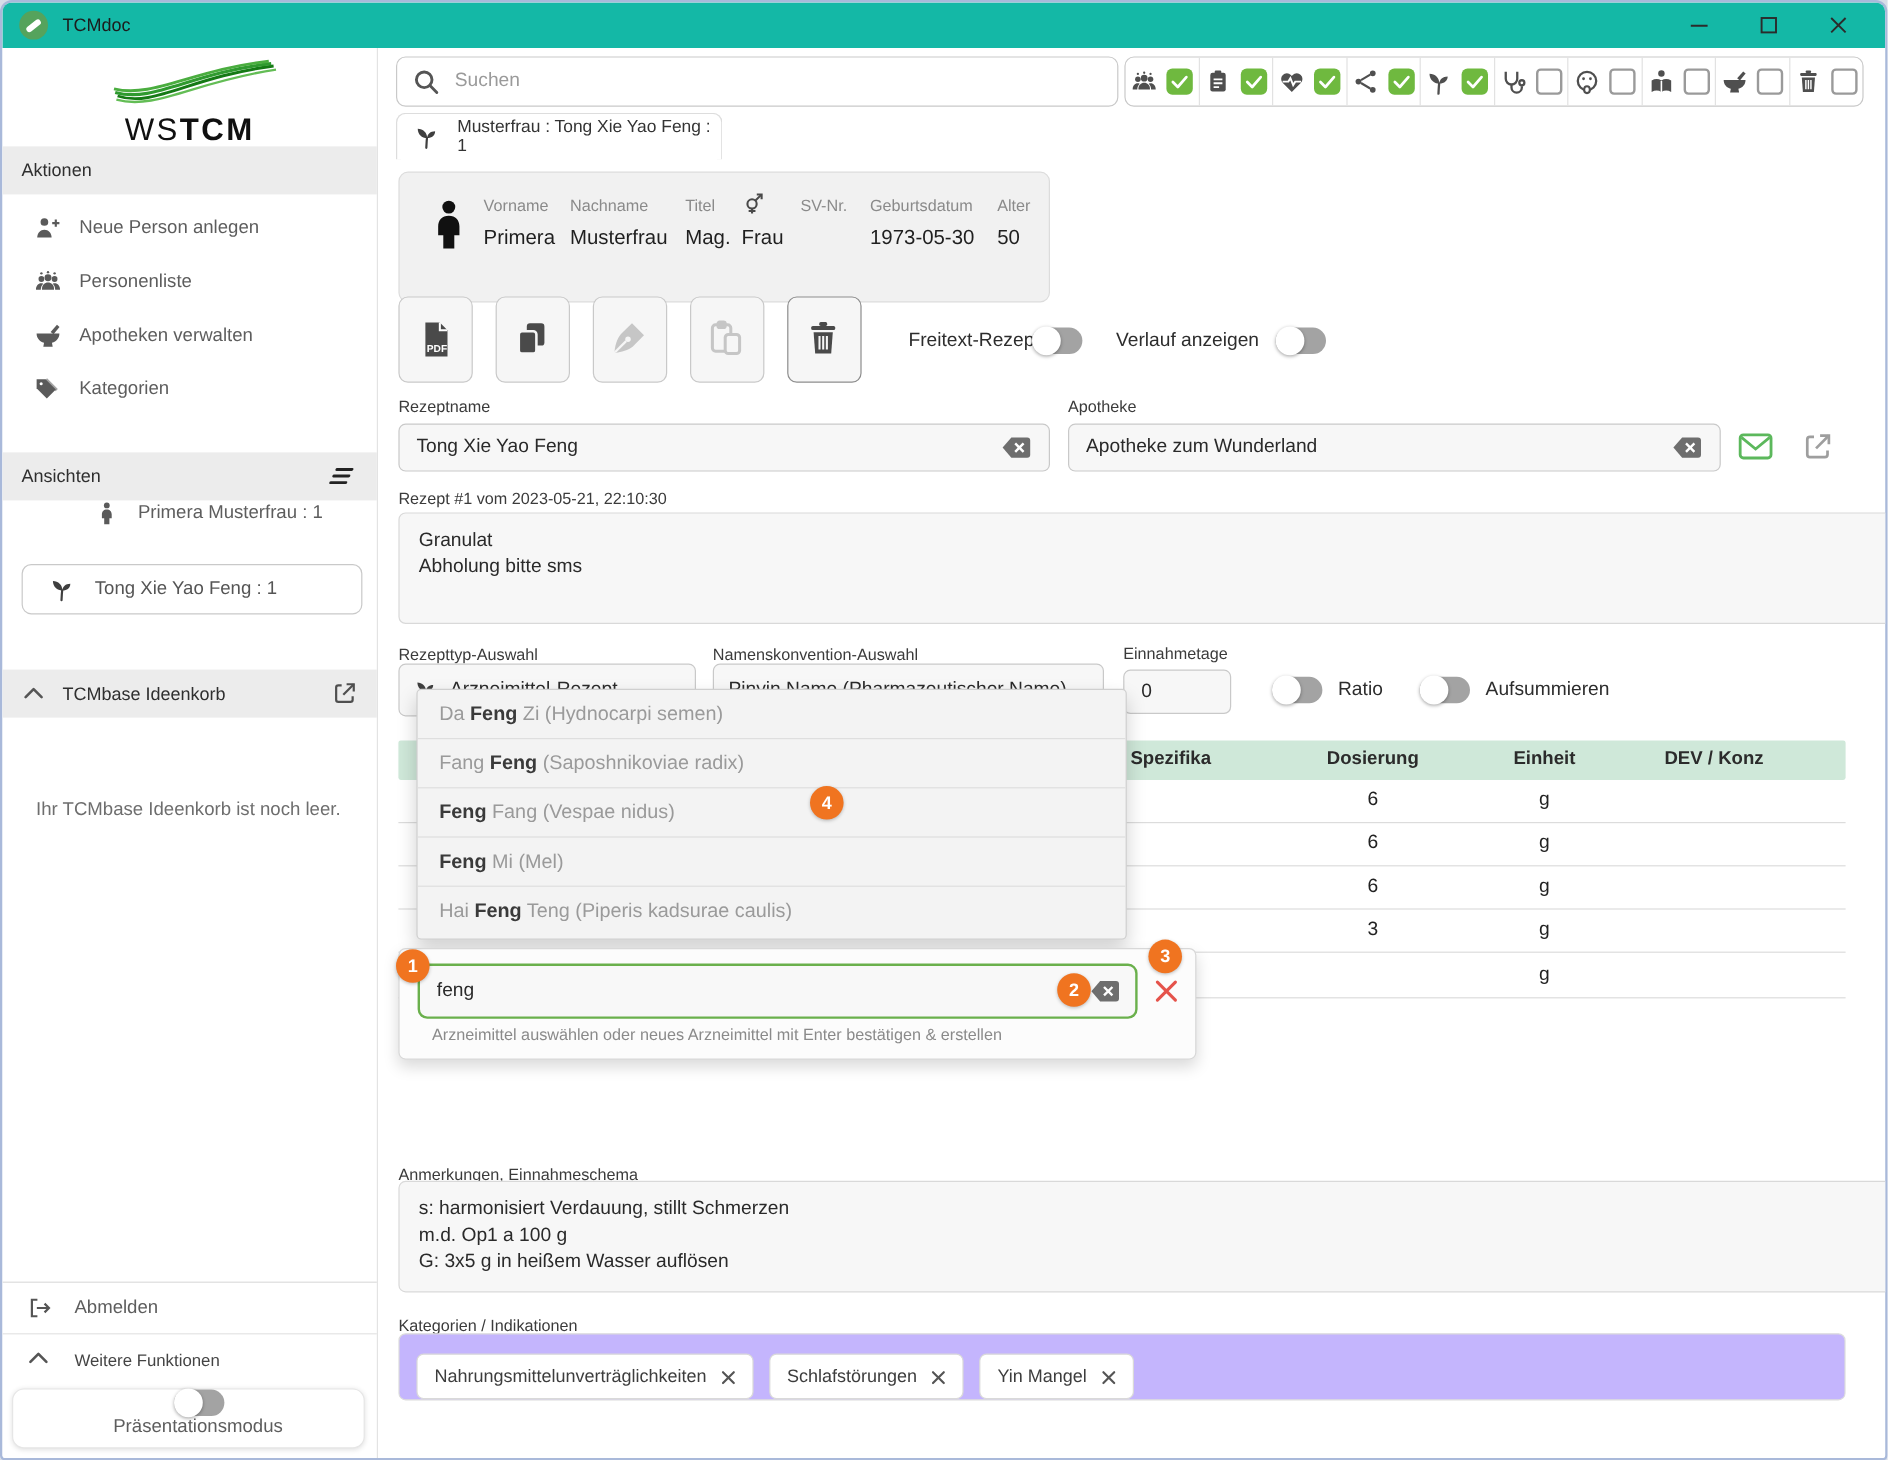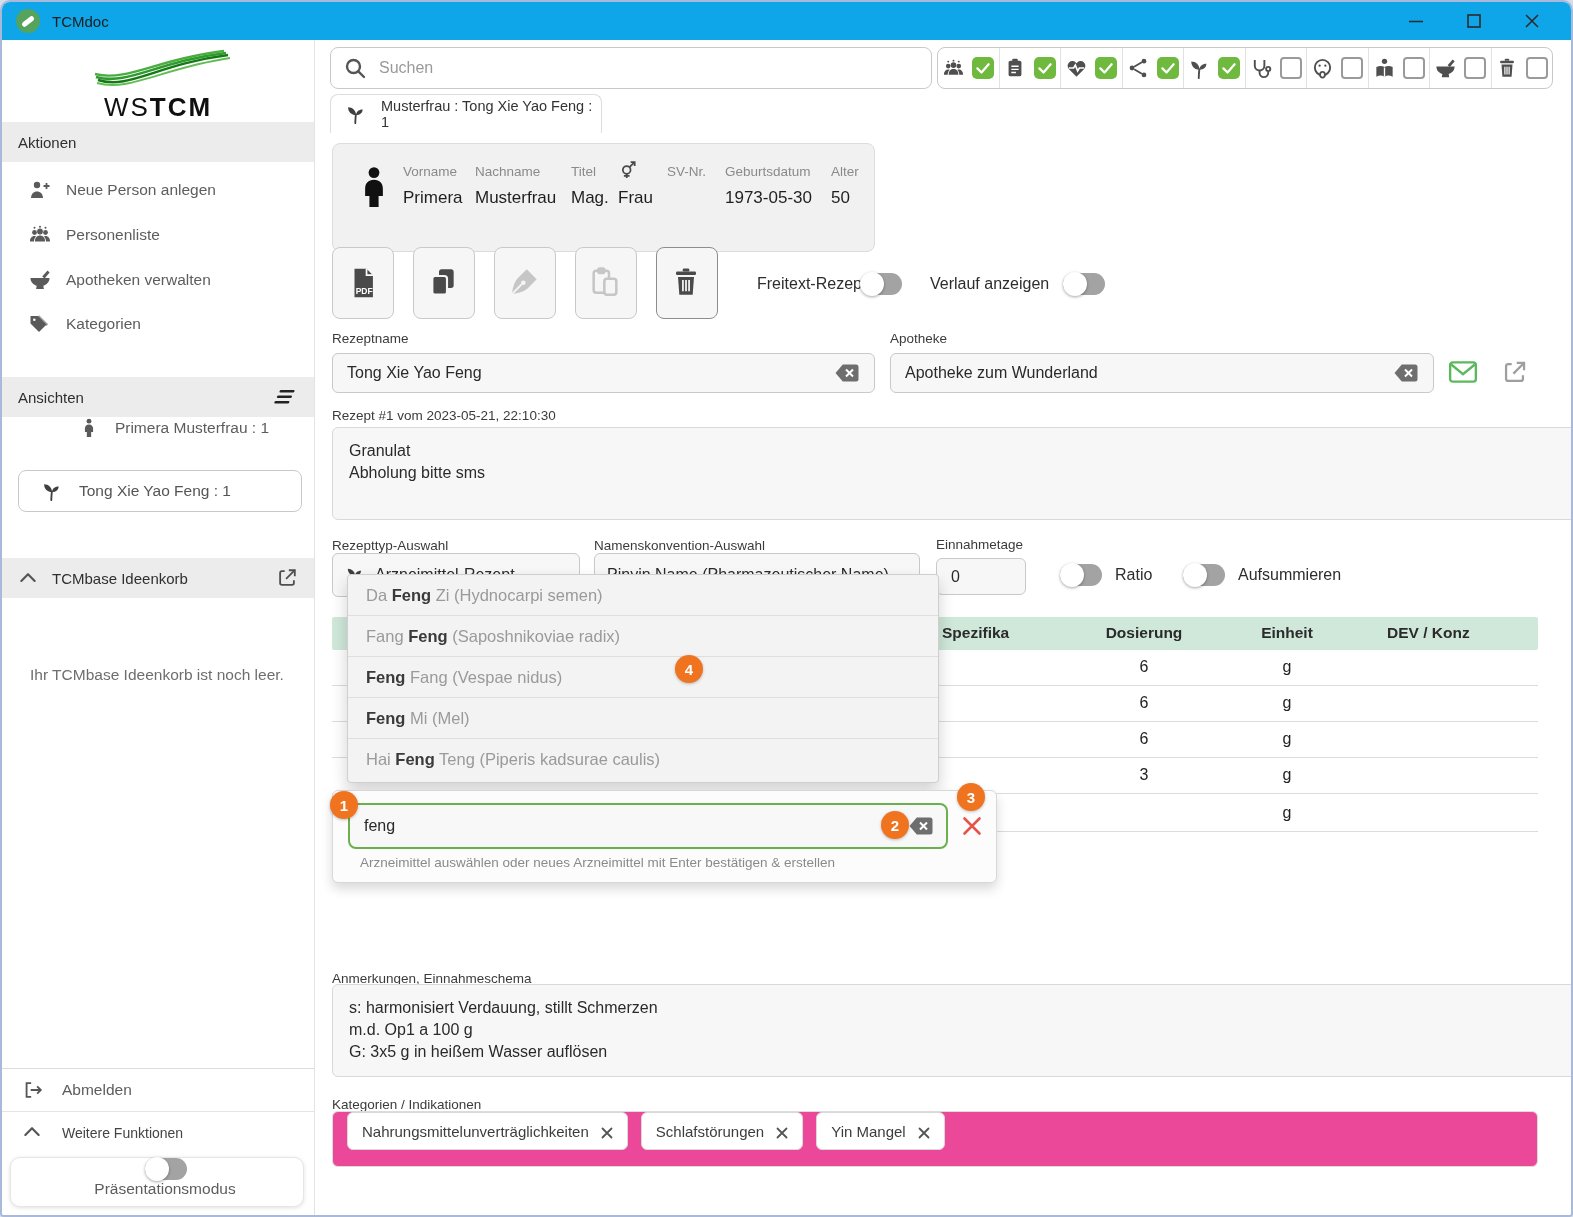--- a/index.html
+++ b/index.html
@@ -1,19 +1,19 @@
 <!DOCTYPE html>
 <html><head>
 <meta charset="utf-8">
 <style>
   * { margin:0; padding:0; box-sizing:border-box; }
   body { font-family:"Liberation Sans", sans-serif; background:#d7dde8; }
   .window{ width:1573px; height:1217px; border:2px solid #a9b9da; border-radius:10px 10px 4px 4px;
            overflow:hidden; background:#fff; position:relative; }
-  .titlebar{ height:38px; background:#0ea5e9; display:flex; align-items:center; padding:0 14px; }
+  .titlebar{ height:38px; background:#14b8a6; display:flex; align-items:center; padding:0 14px; }
   .titlebar .logo{ width:24px; height:24px; border-radius:50%; background:#55a35c; position:relative; margin-right:12px; }
   .titlebar .logo::before{ content:""; position:absolute; left:5px; top:10px; width:14px; height:5px;
            background:#fff; border-radius:3px; transform:rotate(-38deg); }
   .titlebar .title{ font-size:15px; color:#1c1c1c; }
   .win-controls{ margin-left:auto; display:flex; align-items:center; gap:36px; padding-right:14px; }
   .win-btn{ width:22px; height:22px; display:flex; align-items:center; justify-content:center; cursor:default; }
 
   .frame{ display:flex; height:1175px; }
   .sidebar{ width:313px; background:#fff; border-right:1px solid #e3e3e3; position:relative; flex:none; }
   .main{ flex:1; position:relative; background:#fff; }
@@ -114,22 +114,22 @@
   .drug-panel{ position:absolute; left:17px; top:750px; width:665px; height:93px; background:#fcfcfc; border:1px solid #d8d8d8;
                border-radius:6px; box-shadow:0 6px 12px rgba(0,0,0,.15); z-index:6; }
   .drug-input{ position:absolute; left:15px; top:12px; width:600px; height:46px; border:2px solid #6ab04c; border-radius:8px;
                background:#f8f8f8; display:flex; align-items:center; padding:0 12px 0 14px; }
   .drug-input input{ border:none; outline:none; background:transparent; width:100%; font-size:16px; color:#2a2a2a;
                      font-family:"Liberation Sans", sans-serif;}
   .drug-helper{ position:absolute; left:27px; top:64px; font-size:13.5px; color:#8a8a8a; }
   .row-delete{ position:absolute; left:628px; top:24px; width:22px; height:22px; cursor:default;}
 
   
-  .chips-wrap{ position:absolute; left:17px; top:1071px; width:1206px; height:56px; background:#ec4899; border:1px solid #dcdcdc;
-               border-radius:6px; display:flex; align-items:flex-start; padding:0 14px; gap:13px; }
+  .chips-wrap{ position:absolute; left:17px; top:1071px; width:1206px; height:56px; background:#c4b5fd; border:1px solid #dcdcdc;
+               border-radius:6px; display:flex; align-items:flex-end; padding:0 14px; gap:13px; }
   .chip{ background:#fff; border:1px solid #d9d9d9; border-radius:6px; height:38px; display:flex; align-items:center;
          padding:0 14px; font-size:15px; color:#3d3d3d; gap:12px; cursor:default;}
   .chip .x{ width:12px; height:12px; color:#555; }
 
   
   .badge{ position:absolute; width:28px; height:28px; border-radius:50%; background:#f07420; color:#fff; font-weight:700;
           font-size:15px; display:flex; align-items:center; justify-content:center; z-index:9;
           box-shadow:0 1px 3px rgba(0,0,0,.25); }
 </style>
 </head>

